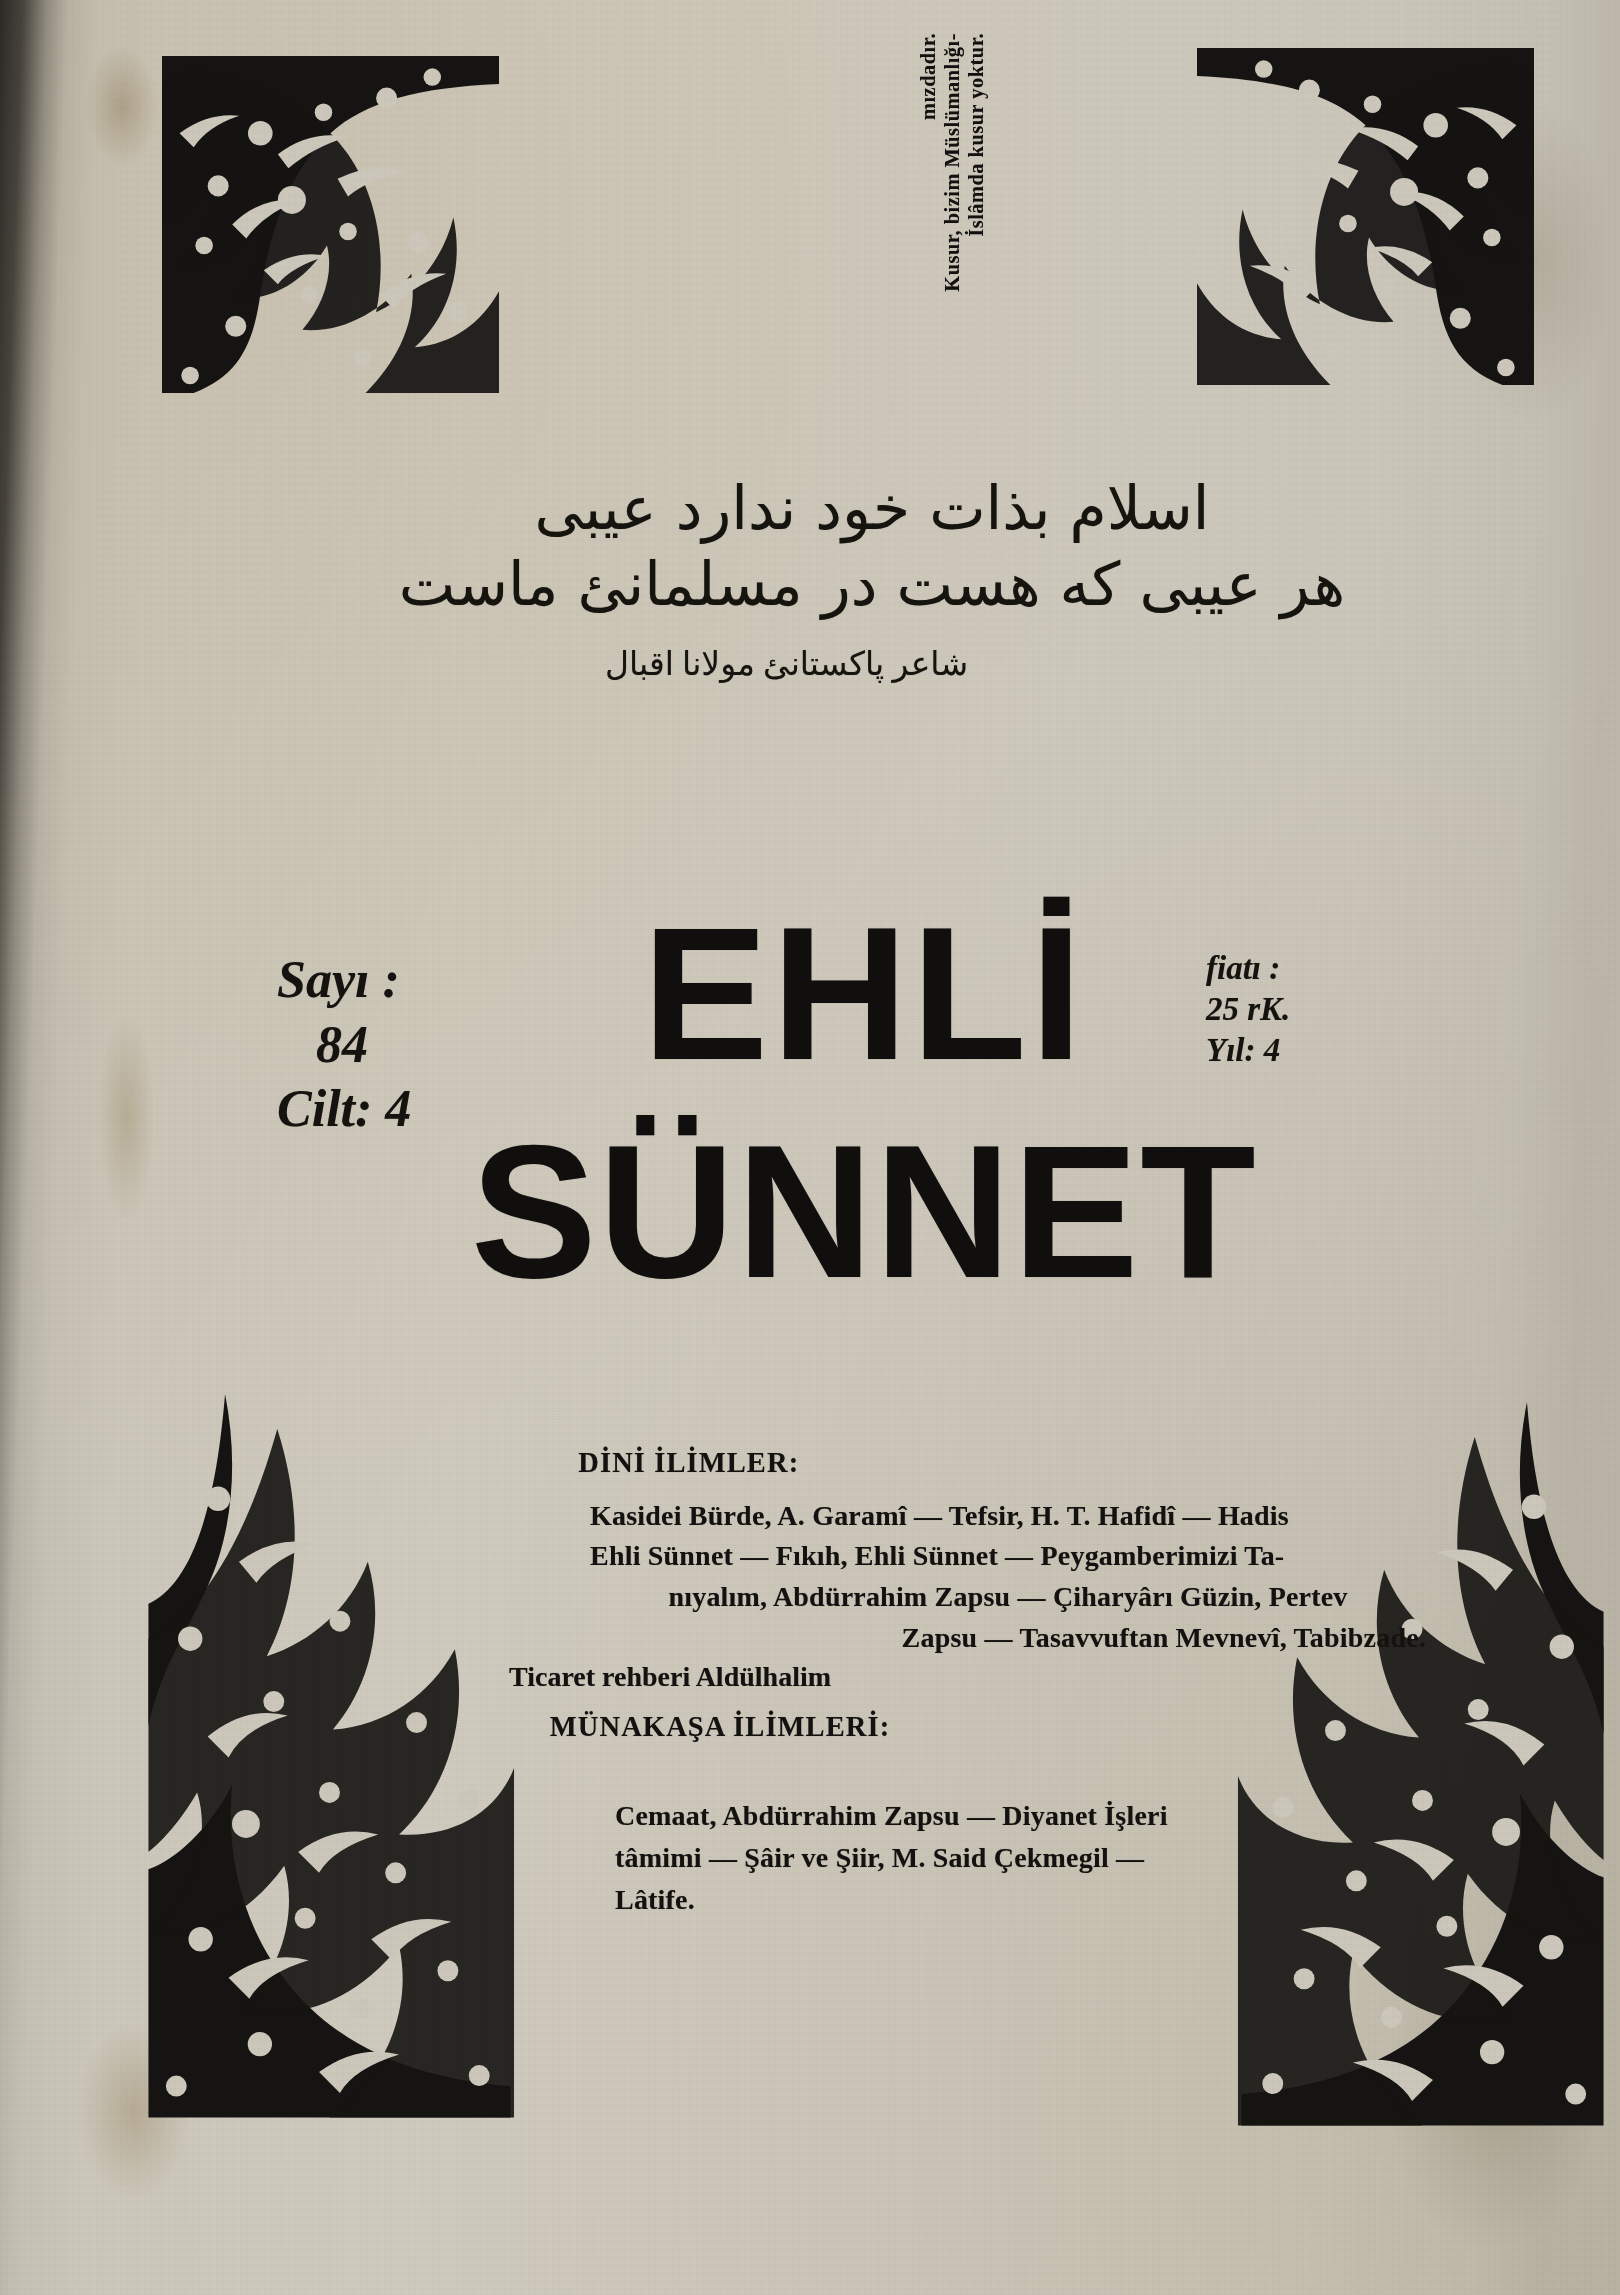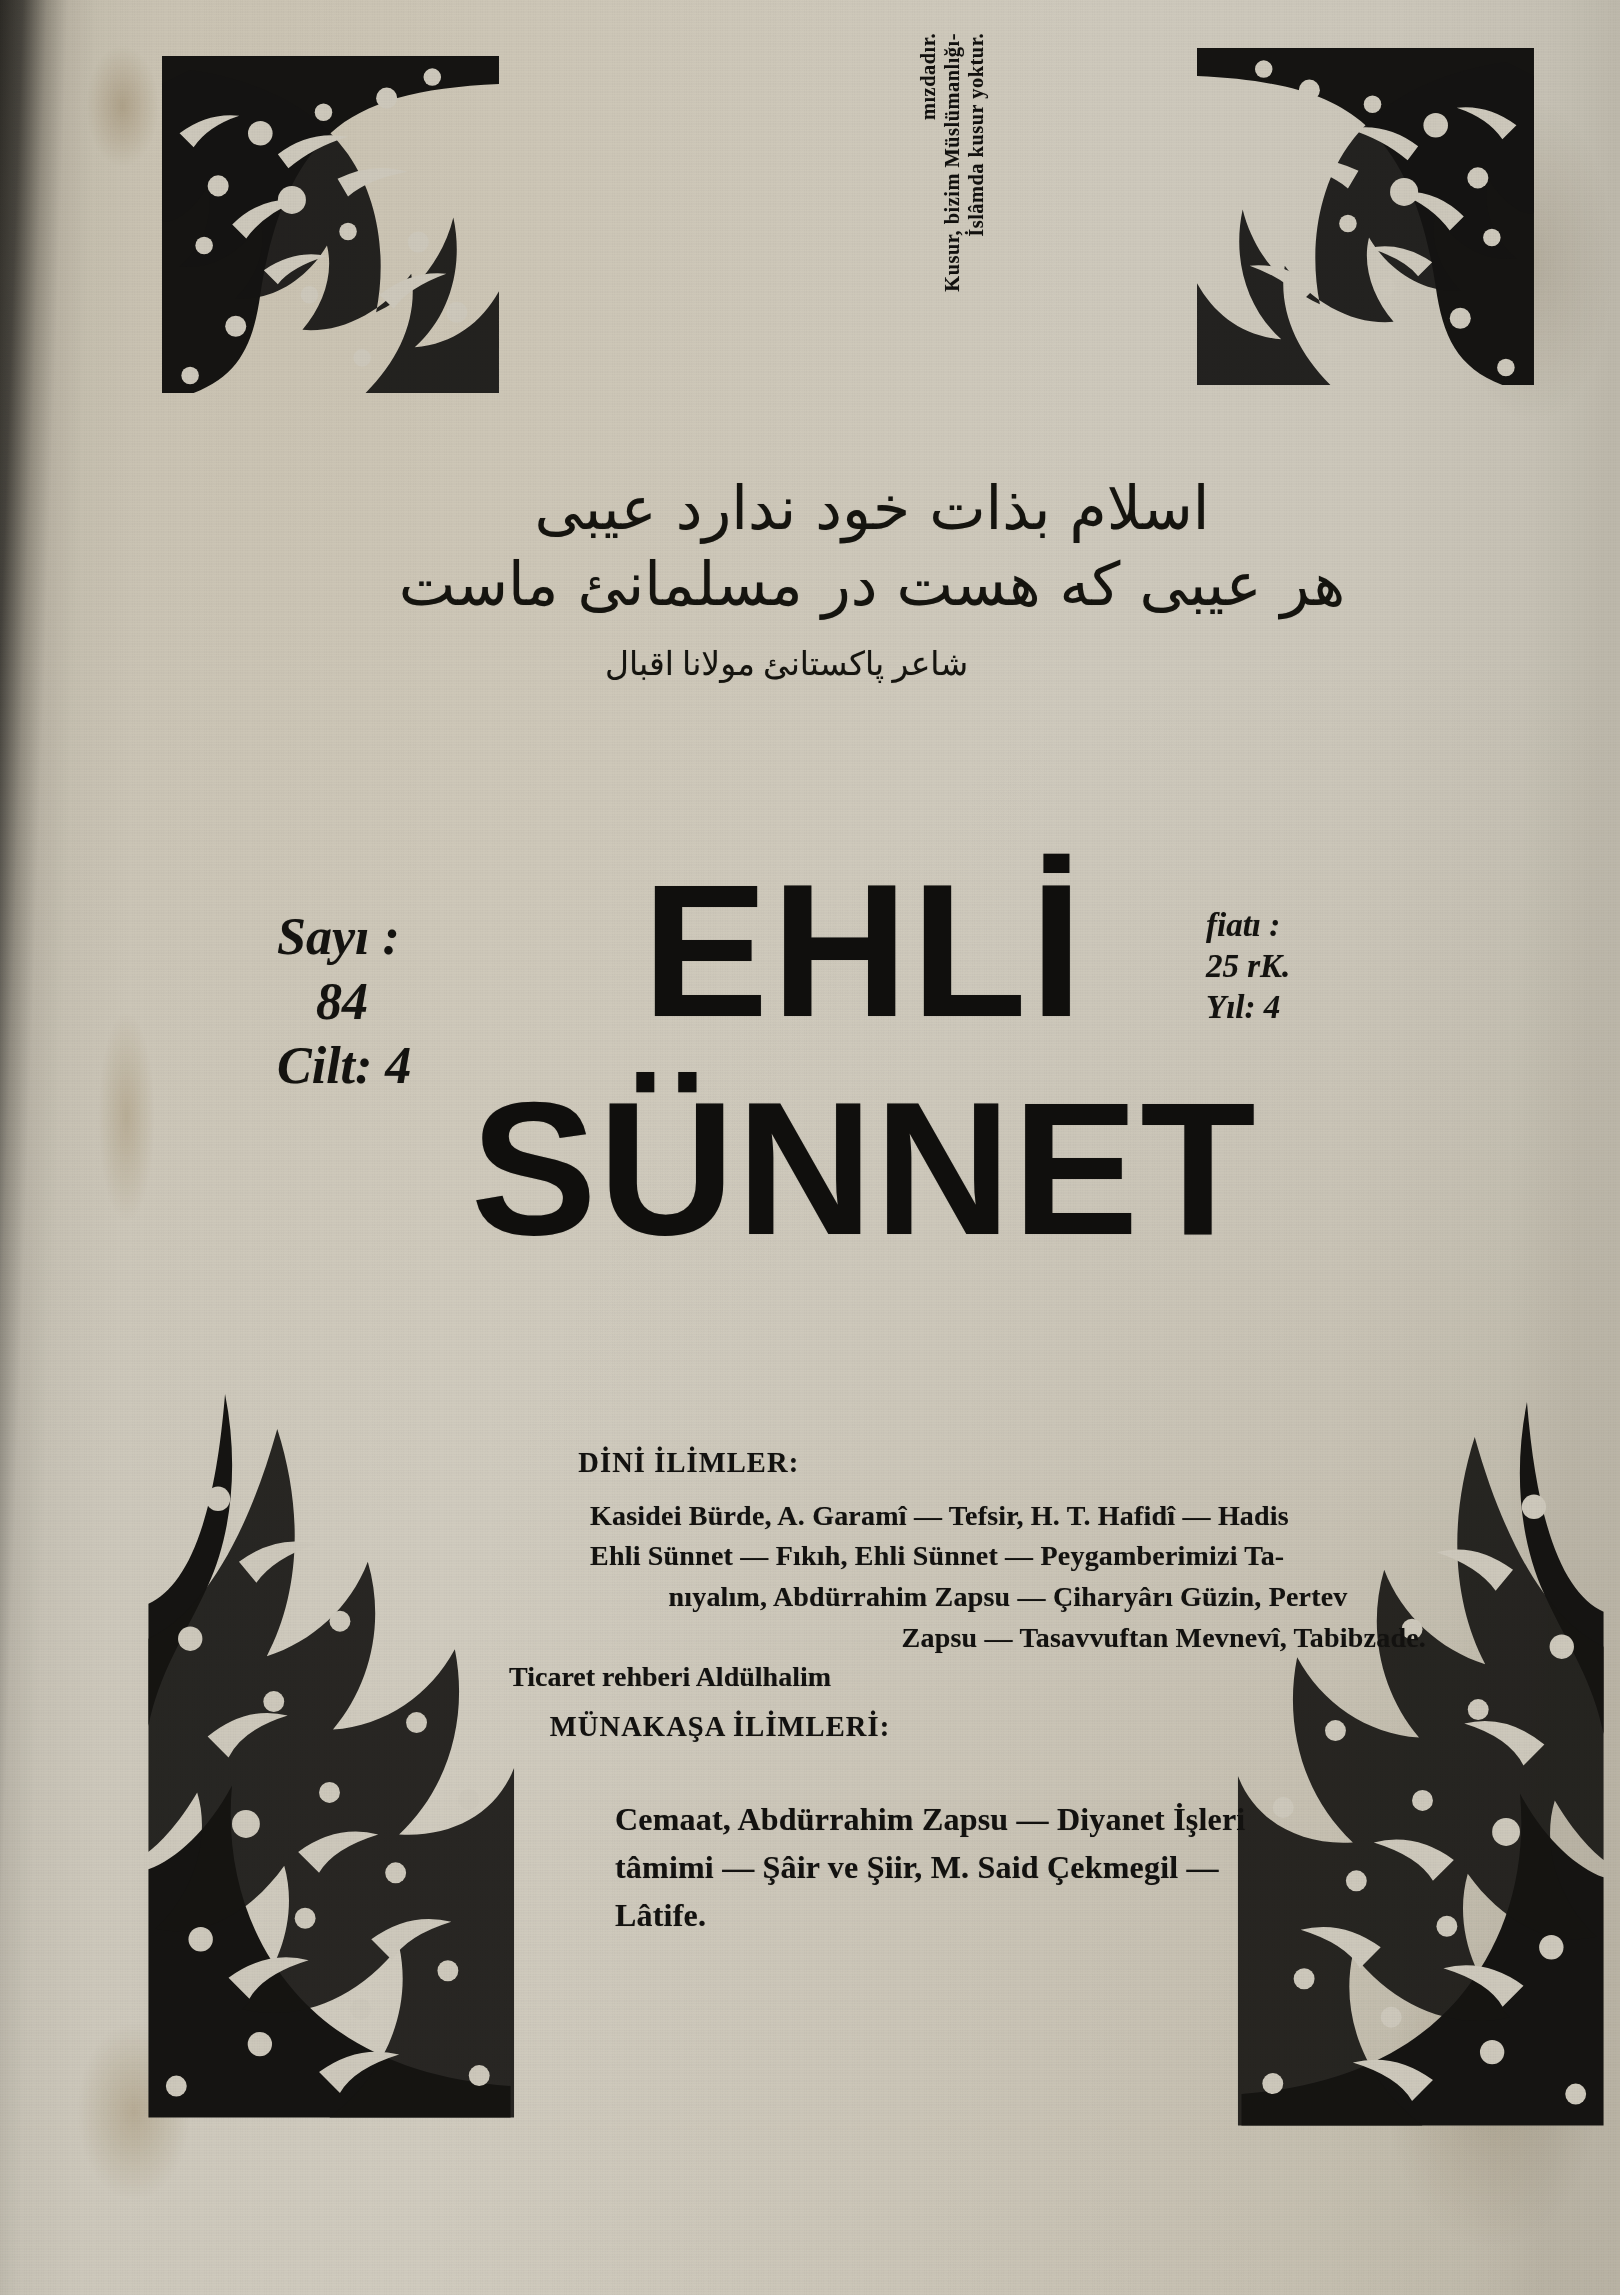--- a/index.html
+++ b/index.html
@@ -111,21 +111,21 @@
     font-size: 33px;
     margin-top: 22px;
     margin-right: 171px;
     white-space: nowrap;
   }
 
   
   #masthead {
     position: absolute;
     left: 0;
-    top: 848px;
+    top: 891px;
     width: 1484px;
     height: 522px;
   }
   #title-ehli, #title-sunnet {
     position: absolute;
     width: 100%;
     text-align: center;
     font-family: "Liberation Sans", sans-serif;
     font-weight: 700;
     color: #100f0d;
@@ -188,21 +188,21 @@
   #ticaret-line {
     font-size: 28px;
     font-weight: 700;
     margin-left: -53px;
     margin-top: 1.6px;
   }
   #munakasa-body {
     margin-top: 52px;
     margin-left: 53px;
     width: 717px;
-    font-size: 32px;
+    font-size: 28px;
     line-height: 1.5;
     font-weight: 700;
   }
 
   
   #sheet, #sheet * { text-shadow: 0 0 0.8px rgba(30,28,24,0.35); }
 </style>
 </head>
 <body>
 

